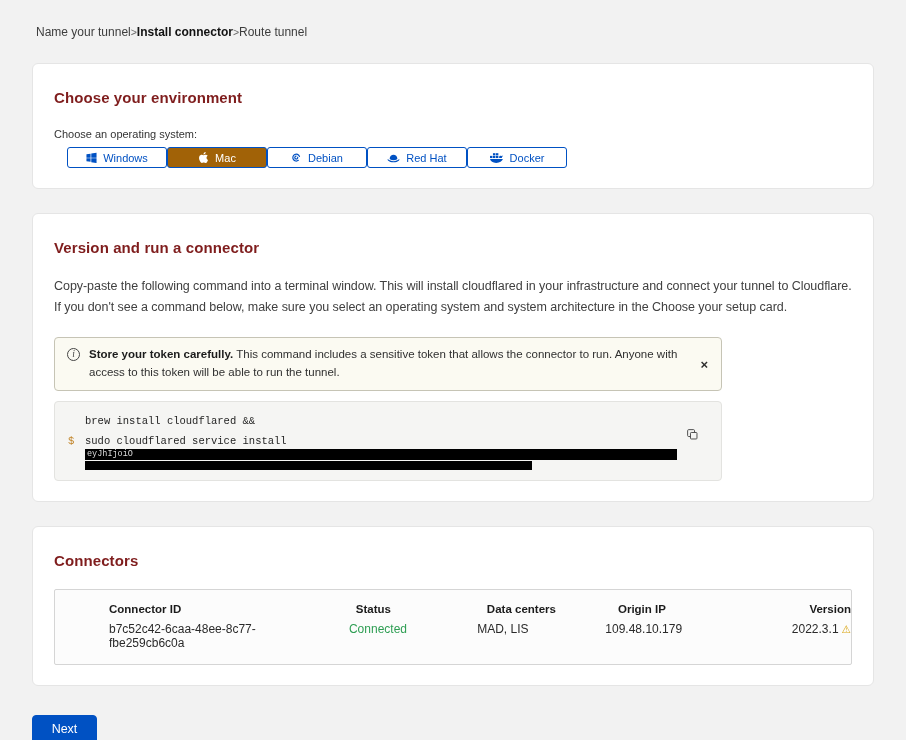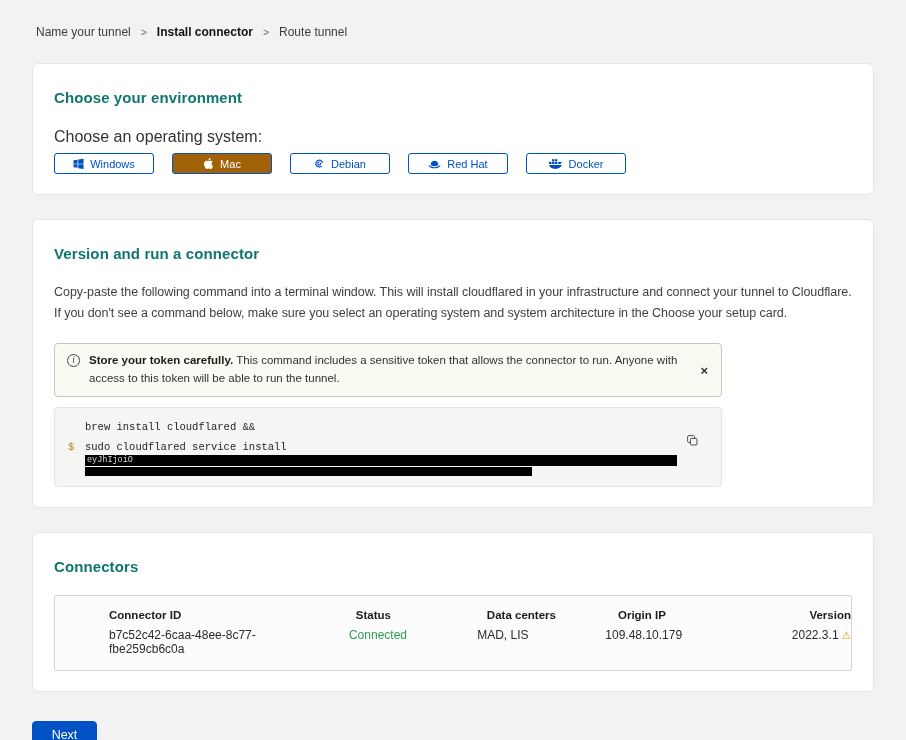--- a/index.html
+++ b/index.html
@@ -3,30 +3,30 @@
 <meta charset="utf-8">
 <style>
   * { margin:0; padding:0; box-sizing:border-box; }
   html,body { width:906px; height:740px; }
   body {
     background:#f2f2f2;
     font-family:"Liberation Sans","DejaVu Sans",sans-serif;
     color:#1a1a1a;
     overflow:hidden;
   }
-  .breadcrumb { display:flex; align-items:center; gap:10px; padding:25px 0 0 36px; font-size:12px; color:#3d3d3d; }
+  .breadcrumb { display:flex; align-items:center; padding:25px 0 0 36px; font-size:12px; color:#3d3d3d; }
   .breadcrumb .step { cursor:pointer; }
   .breadcrumb .step.active { font-weight:bold; color:#121212; }
   .breadcrumb .sep { font-size:10.5px; color:#6a6a6a; }
 
   .card { width:842px; margin:24px 0 0 32px; background:#fff; border:1px solid #e5e5e5; border-radius:6px; padding:25px 21px 20px; }
-  .card-title { font-size:15px; font-weight:bold; color:#0f766e; letter-spacing:.1px; }
+  .card-title { font-size:15px; font-weight:bold; color:#7f1d1d; letter-spacing:.1px; }
 
-  .os-label { margin-top:22px; font-size:16px; color:#333; }
-  .os-row { display:flex; gap:18px; margin-top:7px; }
+  .os-label { margin-top:22px; font-size:11px; color:#333; }
+  .os-row { display:flex; gap:0; margin-top:7px;margin-left:13px; }
   .os-btn { width:100px; height:21px; display:flex; align-items:center; justify-content:center; gap:6px; background:#fff; border:1px solid #0051c3; border-radius:3px; color:#0051c3; font-family:inherit; font-size:11px; cursor:pointer; padding:0; }
   .os-btn.selected { background:#a16207; color:#fff; }
   .os-ic { display:flex; align-items:center; }
 
   .card-desc { margin-top:20px; width:800px; font-size:12.5px; line-height:1.65; color:#404040; letter-spacing:-0.05px; }
 
   .alert { position:relative; width:668px; margin-top:20px; display:flex; gap:9px; background:#fbfaf2; border:1px solid #c6c4b5; border-radius:4px; padding:8px 34px 8px 12px; font-size:11.5px; line-height:1.55; color:#303030; }
   .info-icon { flex:0 0 auto; width:13px; height:13px; margin-top:2px; border:1px solid #444; border-radius:50%; display:flex; align-items:center; justify-content:center; font-family:"Liberation Serif",serif; font-style:italic; font-size:9.5px; color:#444; }
   .alert-title { font-weight:bold; color:#1c1c1c; margin-right:3px; }
   .alert-close { position:absolute; top:50%; right:13px; transform:translateY(-50%); border:none; background:none; font-size:13px; font-weight:bold; color:#2e2e2e; cursor:pointer; padding:0; line-height:1; font-family:inherit; }

